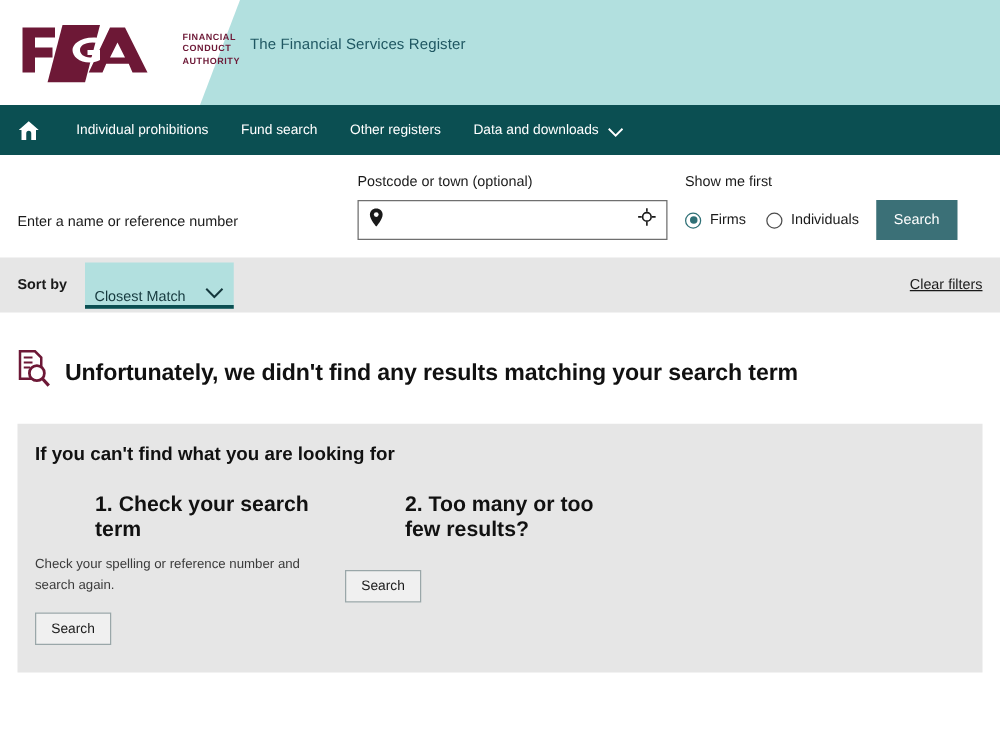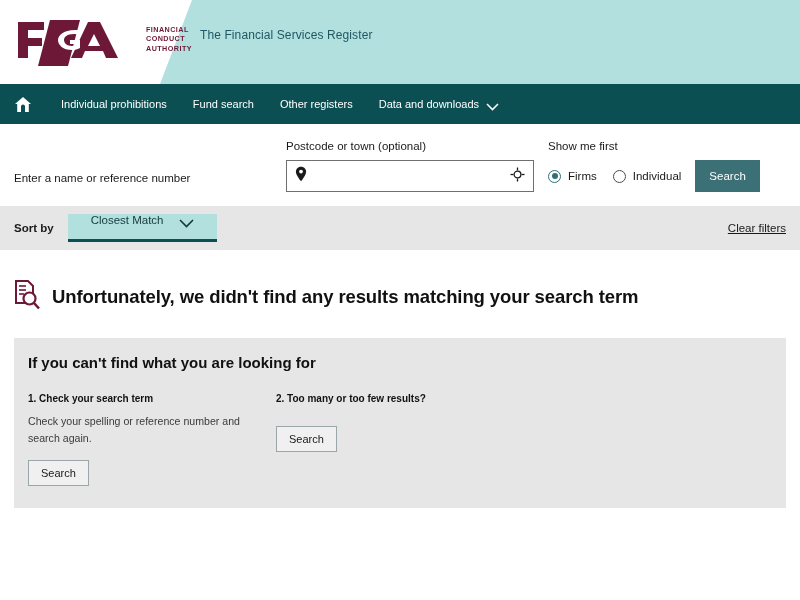--- a/index.html
+++ b/index.html
@@ -87,22 +87,22 @@
   }
 
   
   .sortbar {
     background: #e6e6e6; height: 44px; display: flex; align-items: center;
     padding: 0 14px; position: relative;
   }
   .sort-label { font-size: 11.5px; font-weight: bold; color: #1a1a1a; }
   .sort-select {
     margin-left: 14px; background: #b2e0df; border-bottom: 3px solid #0b4f52;
-    height: 28px; display: flex; align-items: flex-start; gap: 16px;
-    padding: 0 23px; cursor: pointer;
+    height: 37px; display: flex; align-items: flex-end; gap: 16px;
+    padding: 0 8px; cursor: pointer;
   }
   .sort-select .txt { font-size: 11.5px; color: #15383d; }
   .clear-filters {
     margin-left: auto; font-size: 11.5px; color: #1a1a1a;
     text-decoration: underline; cursor: pointer;
   }
 
   
   .result-head {
     display: flex; align-items: center; gap: 12px;
@@ -113,21 +113,21 @@
   }
 
   
   .help-panel {
     margin: 24px 14px 0 14px; background: #e6e6e6;
     padding: 16px 14px 22px 14px;
   }
   .help-panel h2 { font-size: 15px; font-weight: bold; color: #111; }
   .help-cols { display: flex; margin-top: 22px; }
   .help-col { width: 33.33%; padding-right: 22px; }
-  .help-col h3 { font-size: 10px; font-weight: bold; color: #111; margin-bottom: 9px; }
+  .help-col h3 { font-size: 17px; font-weight: bold; color: #111; margin-bottom: 9px; margin-left: 48px; }
   .help-col p { font-size: 10.6px; line-height: 17px; color: #3b3b3b; }
   .help-col .inline-link { font-weight: bold; color: #111; text-decoration: underline; cursor: pointer; }
   .btn-sm {
     margin-top: 13px; background: #f0f0f0; border: 1px solid #9aa7a9;
     font-size: 11px; padding: 6px 12px; cursor: pointer; color: #1a1a1a;
     font-family: "Liberation Sans", sans-serif;
   }
 </style>
 </head>
 <body>
@@ -214,21 +214,21 @@
 
     <div class="radios-block">
       <div class="field-label">Show me first</div>
       <div class="radio-row">
         <label class="radio">
           <span class="rdot on"></span>
           <span>Firms</span>
         </label>
         <label class="radio">
           <span class="rdot"></span>
-          <span>Individual</span>
+          <span>Individuals</span>
         </label>
         <button class="btn-search-main">Search</button>
       </div>
     </div>
 
   </div>
 
   <div class="sortbar">
     <span class="sort-label">Sort by</span>
     <div class="sort-select">

